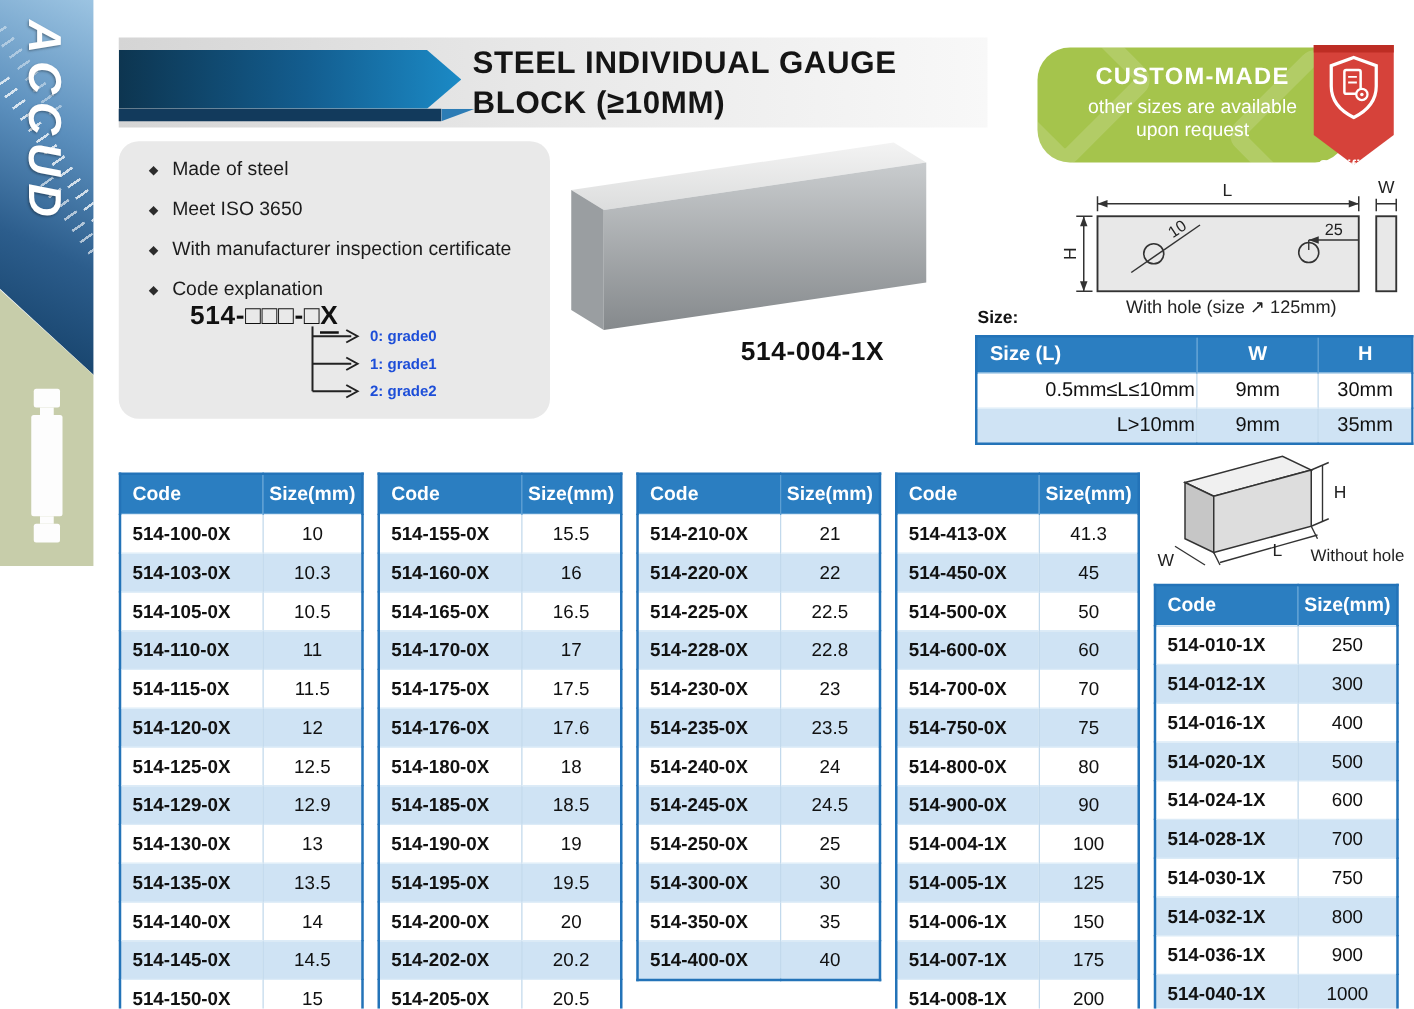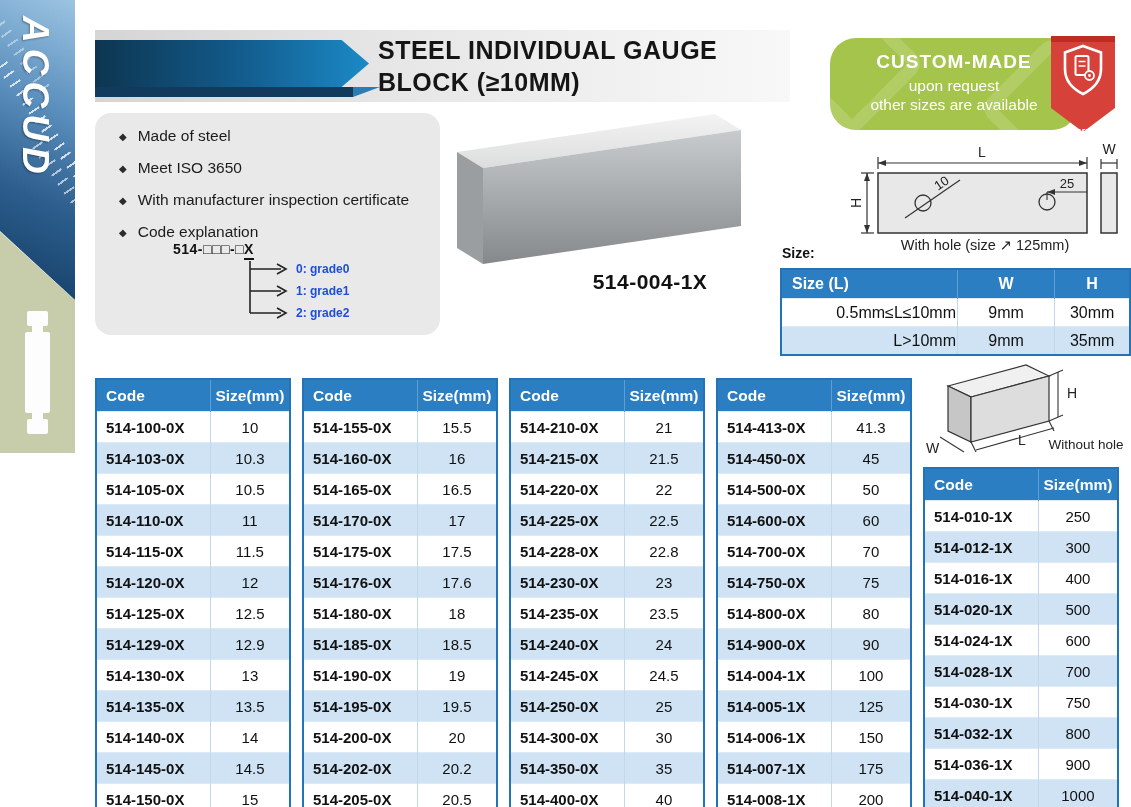--- a/index.html
+++ b/index.html
@@ -53,22 +53,22 @@
   .cert-badge{position:absolute;left:1050px;top:33px;width:66px;height:103px;}
   .cert-label{position:absolute;left:0;top:94px;width:66px;text-align:center;color:#fff;
     font-weight:bold;font-size:11.5px;}
 
   
   .features{position:absolute;left:95px;top:113px;width:345px;height:222px;
     background:#e9e9e9;border-radius:16px;}
   .feature-row{position:absolute;left:24px;display:flex;align-items:center;gap:11px;
     font-size:15.5px;color:#1c1c1c;}
   .feature-row .diamond{font-size:10px;color:#2b2b2b;}
-  .code-pattern{position:absolute;left:57px;top:128px;font-weight:bold;font-size:14px;
-    letter-spacing:.5px;color:#111;margin-left:21px;}
+  .code-pattern{position:absolute;left:57px;top:128px;font-weight:bold;font-size:21px;
+    letter-spacing:.5px;color:#111;}
   .code-x{border-bottom:2px solid #111;padding-bottom:1px;}
   .grade-lines{position:absolute;left:201px;top:145px;font-weight:bold;font-size:12px;
     line-height:22px;color:#1d4ed8;}
   .branch-svg{position:absolute;left:150px;top:148px;}
 
   
   .product-svg{position:absolute;left:455px;top:108px;}
   .product-code{position:absolute;left:560px;top:270px;width:180px;text-align:center;
     font-weight:bold;font-size:21px;letter-spacing:.5px;}
 
@@ -130,22 +130,22 @@
     <span>SERIES 514</span>
   </div>
   <div class="page-title">
     <div>STEEL INDIVIDUAL GAUGE</div>
     <div>BLOCK (≥10MM)</div>
   </div>
 
   <div class="custom-badge">
     <div class="cb-title">CUSTOM-MADE</div>
     <div class="cb-sub">
+      <div>other sizes are available</div>
       <div>upon request</div>
-      <div>other sizes are available</div>
     </div>
   </div>
 
   <div class="cert-badge">
     <svg width="66" height="103" viewBox="0 0 66 103">
       <polygon points="1,3 65,3 65,75 33,99 1,75" fill="#d6423a"></polygon>
       <rect x="1" y="3" width="64" height="6" fill="#bd2d24"></rect>
       <path d="M33 13 L51 19.5 V36 Q51 52 33 61 Q15 52 15 36 V19.5 Z" fill="none" stroke="#fff" stroke-width="2.6"></path>
       <rect x="25.5" y="23" width="13" height="19" rx="1.5" fill="none" stroke="#fff" stroke-width="2"></rect>
       <line x1="28.5" y1="28.5" x2="35.5" y2="28.5" stroke="#fff" stroke-width="1.5"></line>
@@ -415,24 +415,20 @@
         <th>Code</th>
         <th>Size(mm)</th>
       </tr>
         </thead>
       <tbody>
           <tr>
             <td>514-210-0X</td>
             <td>21</td>
           </tr>
           <tr>
-            <td>514-215-0X</td>
-            <td>21.5</td>
-          </tr>
-          <tr>
             <td>514-220-0X</td>
             <td>22</td>
           </tr>
           <tr>
             <td>514-225-0X</td>
             <td>22.5</td>
           </tr>
           <tr>
             <td>514-228-0X</td>
             <td>22.8</td>

